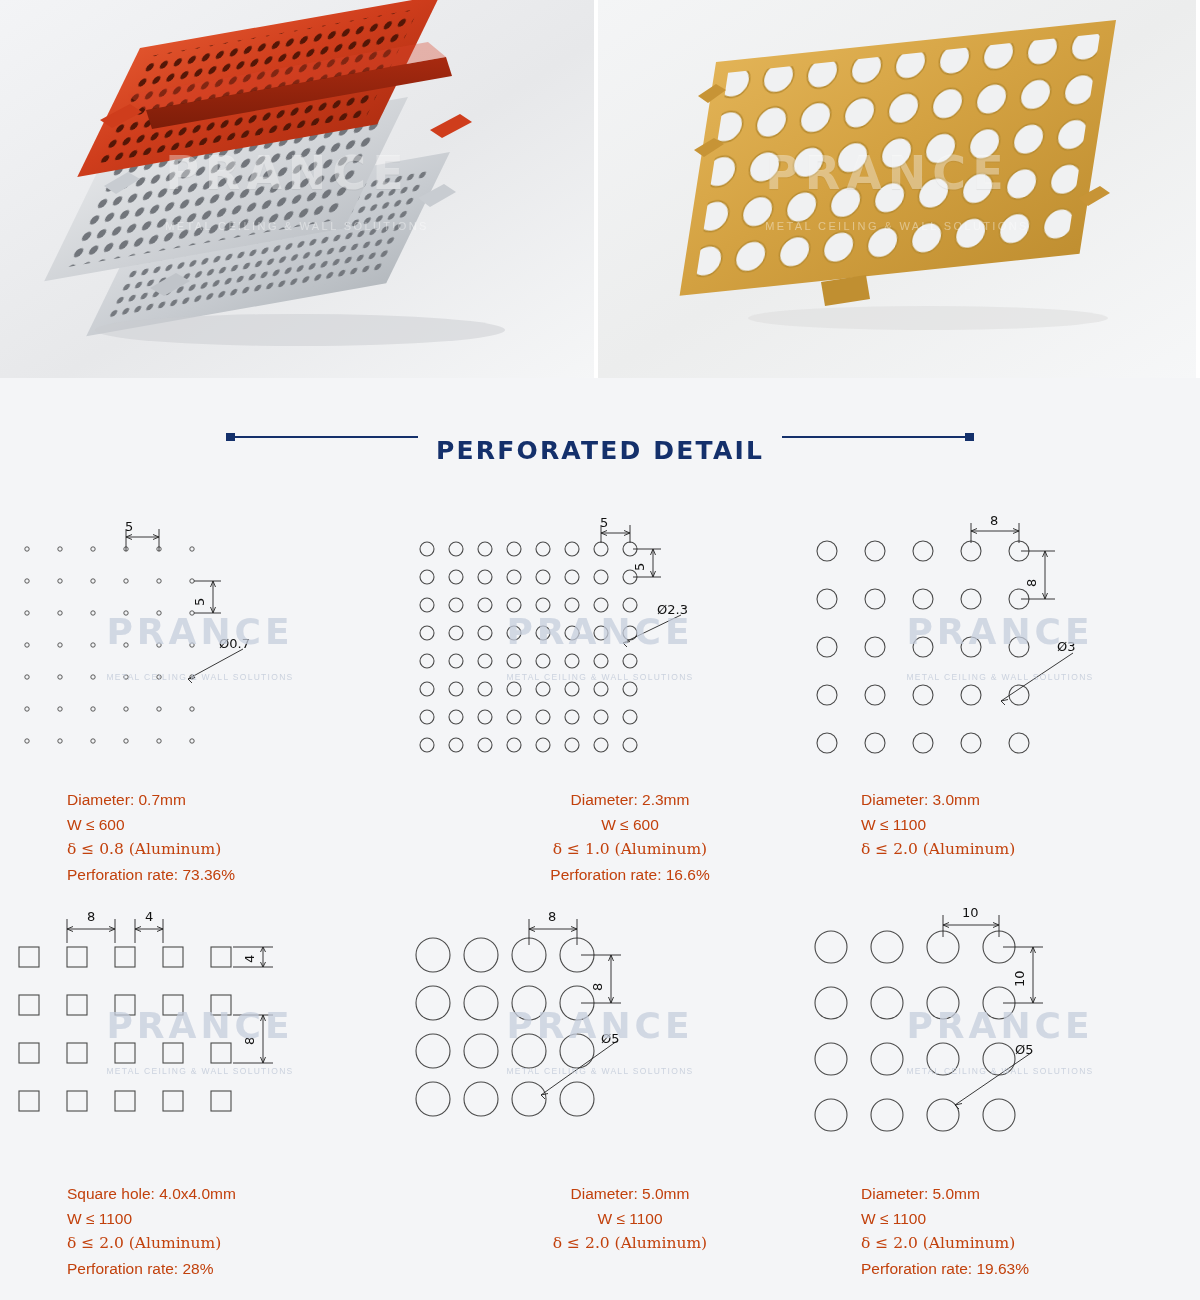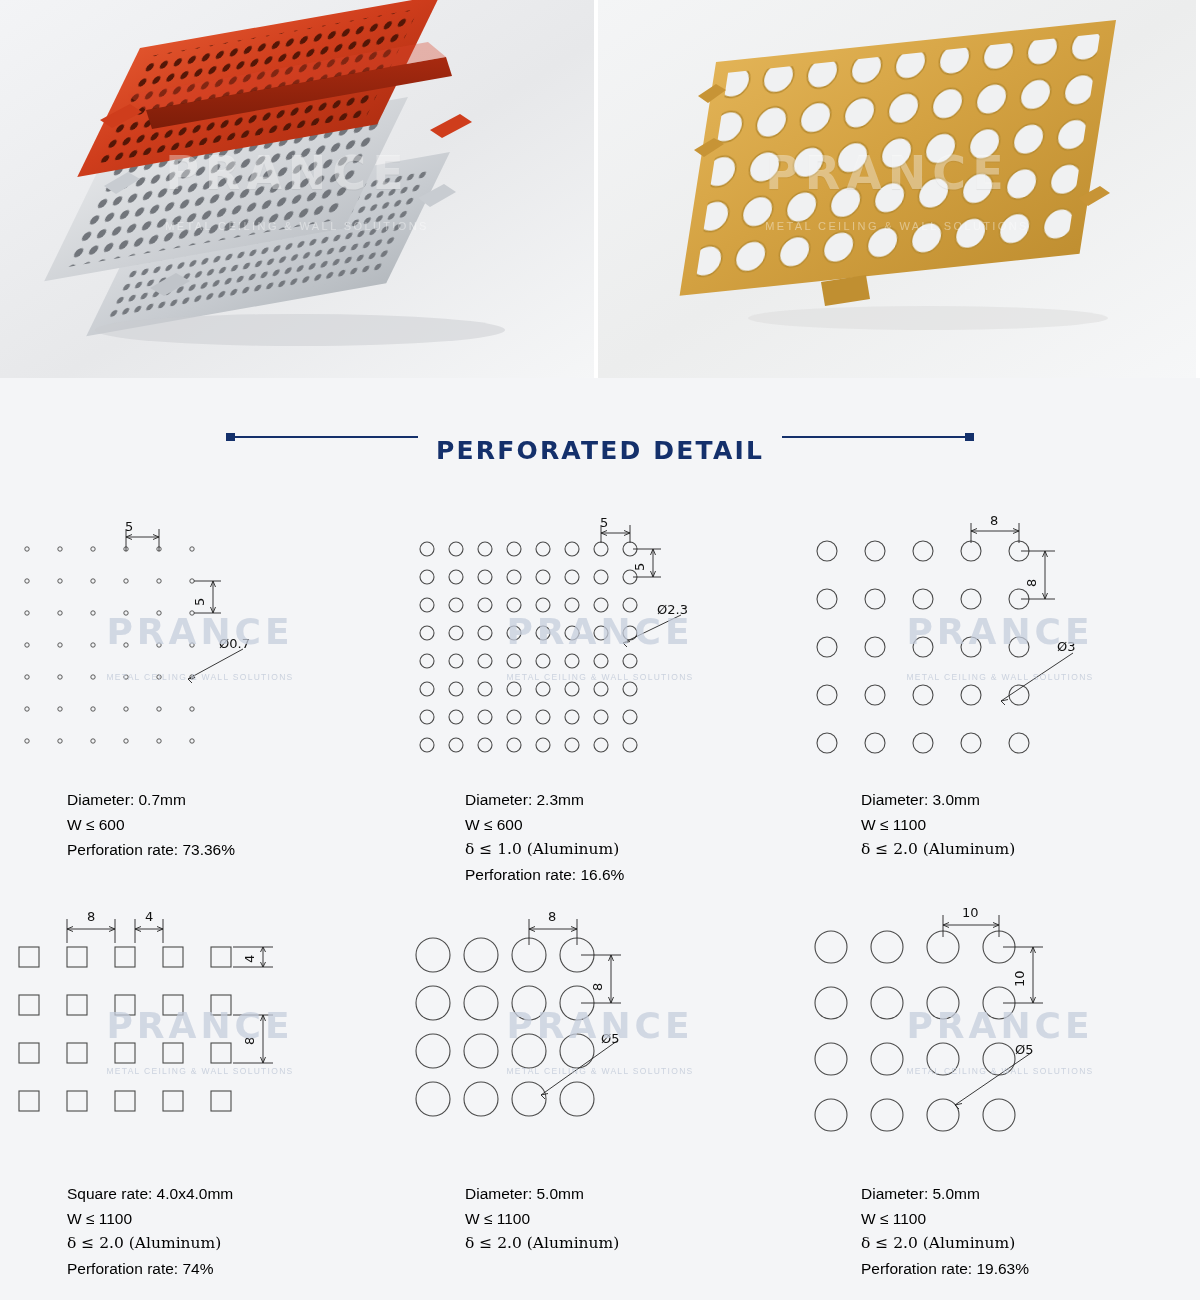--- a/index.html
+++ b/index.html
@@ -130,25 +130,25 @@
   .fig .wm .wm-sub {
     font-size: 8.5px;
     letter-spacing: 1.3px;
     color: rgba(198,206,220,0.9);
   }
   .spec {
     margin-top: 6px;
     padding-left: 62px;
     font-size: 15.5px;
     line-height: 25px;
-    color: #000000;
+    color: #c2410c;
   }
   .spec .line { white-space: nowrap; }
   .spec .gk { font-family: "DejaVu Serif", serif; }
-  .card.c2 .spec, .card.c5 .spec { padding-left: 60px; }
+  .card.c2 .spec, .card.c5 .spec { padding-left: 60px; text-align: center; }
   .card.c3 .spec, .card.c6 .spec { padding-left: 56px; }
 </style>
 </head>
 <body>
 
 <div class="photo-band">
 
   <div class="photo-cell left">
     <svg class="stack" width="598" height="378" viewBox="0 0 598 378">
       <defs>
@@ -342,20 +342,21 @@
           </g>
         </svg>
         <div class="wm dark">
           <div class="wm-main">PRANCE</div>
           <div class="wm-sub">METAL CEILING &amp; WALL SOLUTIONS</div>
         </div>
       </div>
       <div class="spec">
         <div class="line">Diameter:  0.7mm</div>
         <div class="line">W ≤ 600</div>
+        <div class="line gk">δ ≤ 0.8 (Aluminum)</div>
         <div class="line">Perforation rate:  73.36%</div>
       </div>
     </div>
 
     <div class="card c2">
       <div class="fig">
         <svg width="390" height="270" viewBox="0 0 390 270">
           <g fill="none" stroke="#4a4a4a" stroke-width="1.1" id="g23">
             <g>
               <circle cx="22" cy="38" r="7"></circle>
@@ -568,24 +569,24 @@
             <text x="249" y="58" transform="rotate(-90 249 58)">4</text>
             <text x="249" y="140" transform="rotate(-90 249 140)">8</text>
           </g>
         </svg>
         <div class="wm dark">
           <div class="wm-main">PRANCE</div>
           <div class="wm-sub">METAL CEILING &amp; WALL SOLUTIONS</div>
         </div>
       </div>
       <div class="spec">
-        <div class="line">Square rate:  4.0x4.0mm</div>
+        <div class="line">Square hole:  4.0x4.0mm</div>
         <div class="line">W ≤ 1100</div>
         <div class="line gk">δ ≤ 2.0 (Aluminum)</div>
-        <div class="line">Perforation rate:  74%</div>
+        <div class="line">Perforation rate:  28%</div>
       </div>
     </div>
 
     <div class="card c5">
       <div class="fig">
         <svg width="390" height="270" viewBox="0 0 390 270">
           <g fill="none" stroke="#4a4a4a" stroke-width="1.1">
             <circle cx="28" cy="50" r="17"></circle>
               <circle cx="76" cy="50" r="17"></circle>
               <circle cx="124" cy="50" r="17"></circle>

